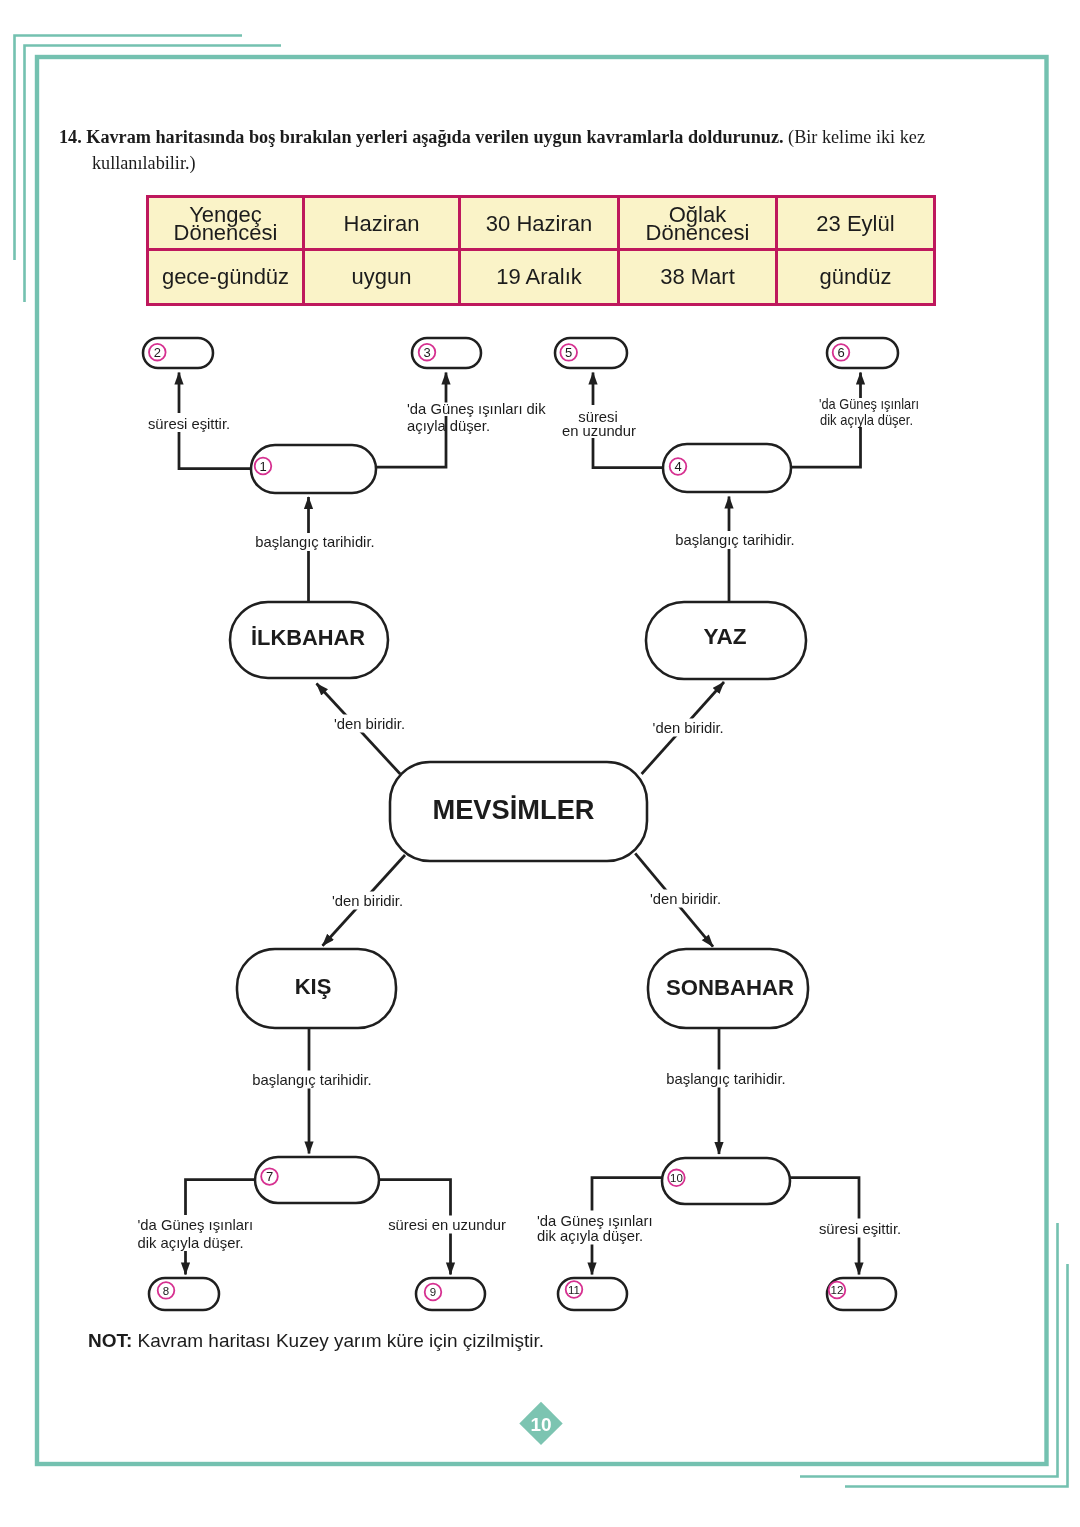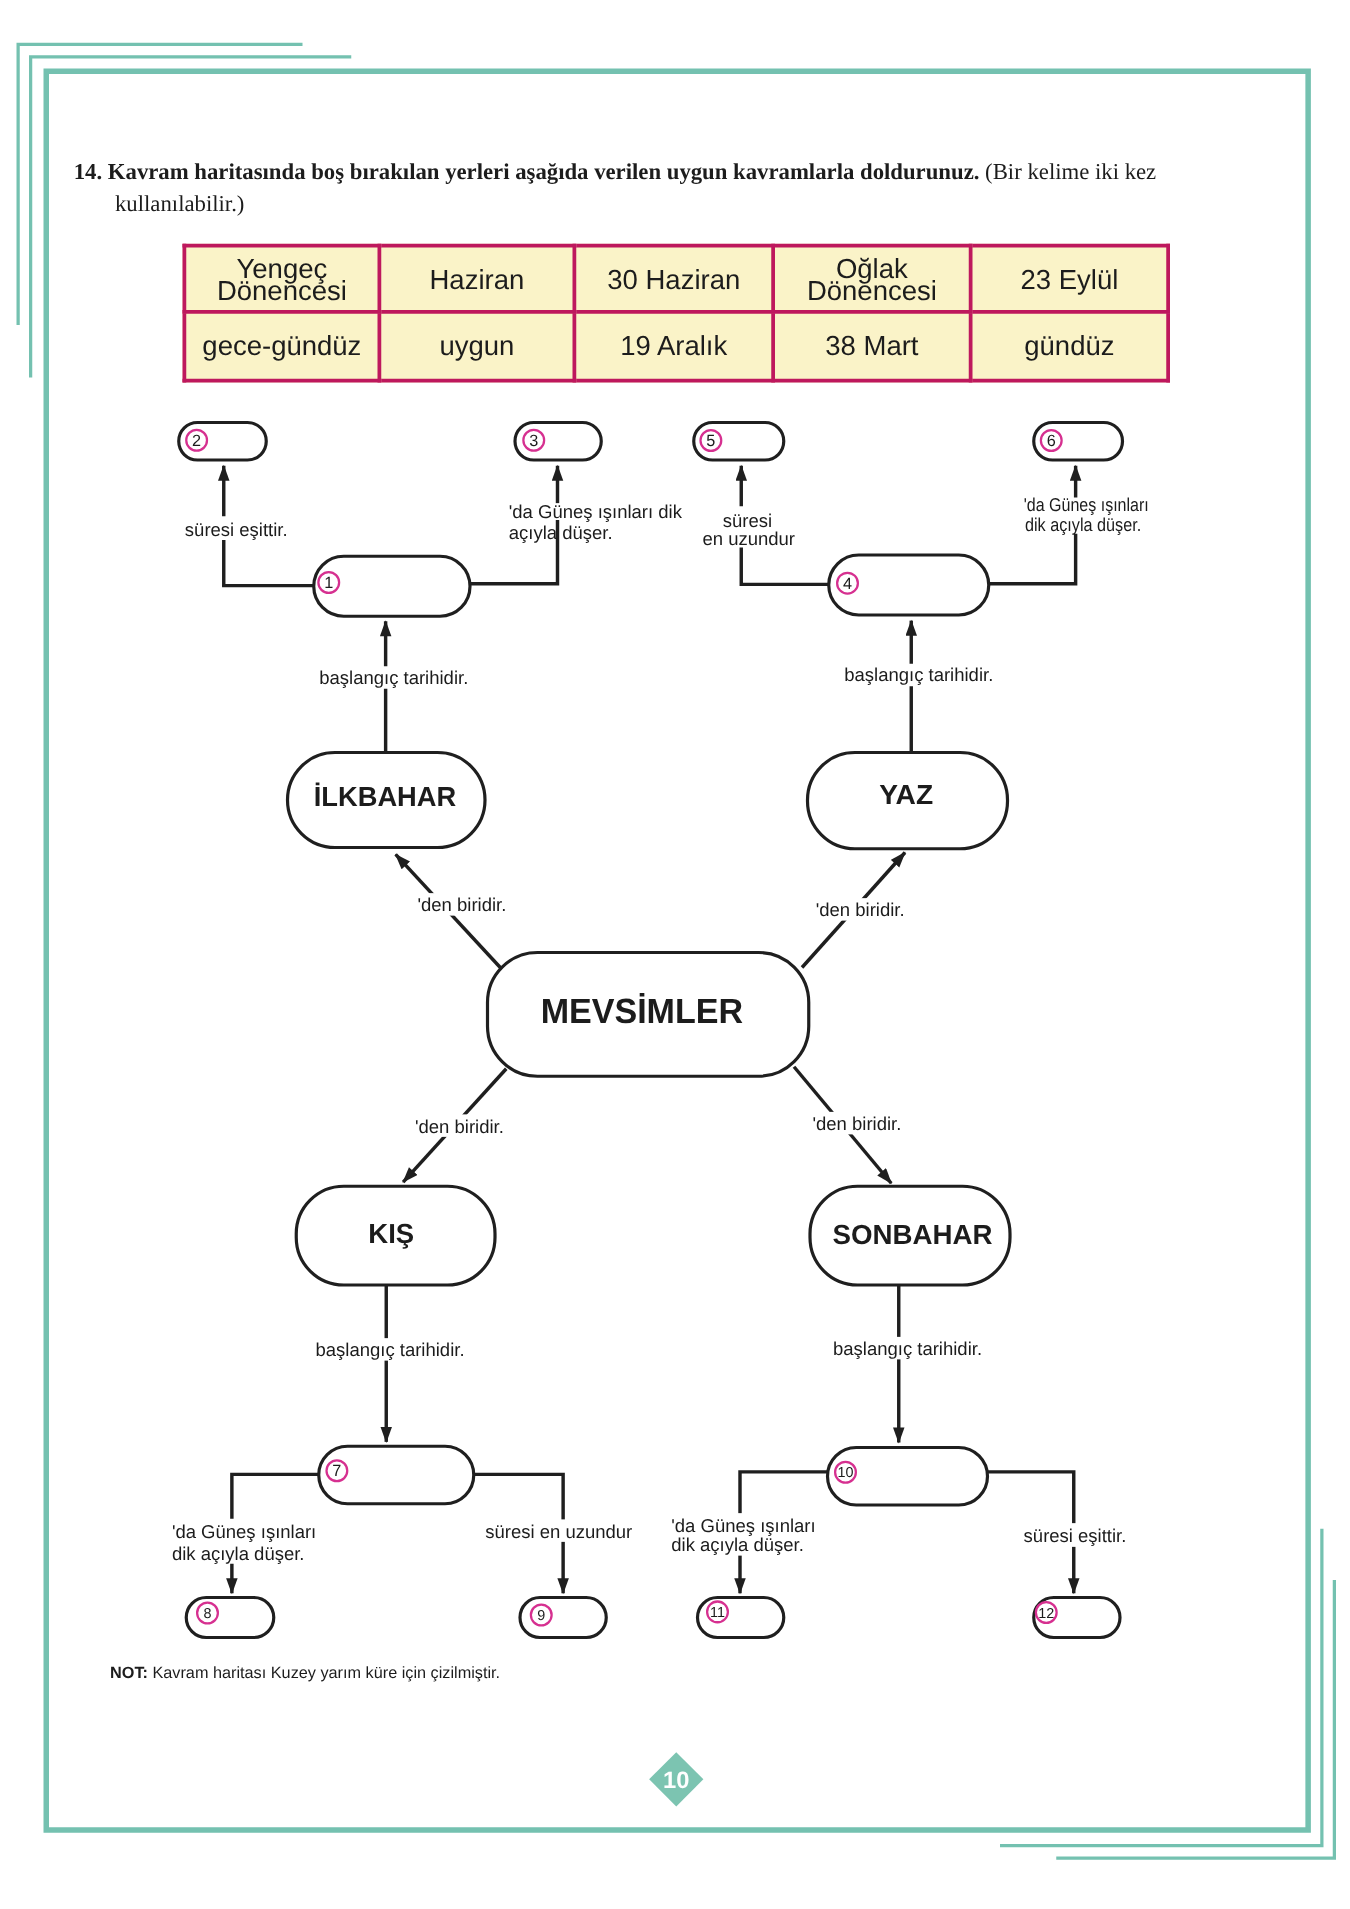--- a/index.html
+++ b/index.html
@@ -3,21 +3,21 @@
 <meta charset="utf-8">
 <style>
 html,body{margin:0;padding:0;background:#fff;}
 #page{position:relative;width:1080px;height:1527px;background:#ffffff;overflow:hidden;font-family:"Liberation Sans",sans-serif;color:#1a1a1a;}
 #diag{position:absolute;left:0;top:0;}
 .q{position:absolute;left:59px;top:123.5px;width:970px;font-size:18.2px;line-height:26.7px;color:#1c1c1c;font-family:Liberation Serif, serif;}
 .q b{letter-spacing:0px;}
 #tbl{position:absolute;left:146px;top:195px;border-collapse:collapse;background:#faf3c8;}
 #tbl td{border:3px solid #be185d;font-size:22px;text-align:center;vertical-align:middle;color:#1c1c1c;padding:0;line-height:18.5px;}
 #tbl tr:first-child td{padding-top:3px;}
-.notl{position:absolute;left:88px;top:1329.5px;font-size:13px;color:#1c1c1c;}
+.notl{position:absolute;left:88px;top:1329.5px;font-size:19px;color:#1c1c1c;}
 </style>
 </head>
 <body>
 <div id="page">
 <svg id="diag" width="1080" height="1527" viewBox="0 0 1080 1527">
 <defs>
 <marker id="ah" markerUnits="userSpaceOnUse" markerWidth="14" markerHeight="11" refX="12.2" refY="4.6" orient="auto">
 <path d="M0.2,0 L13,4.6 L0.2,9.2 z" fill="#1f1f1f"></path>
 </marker>
 </defs>

